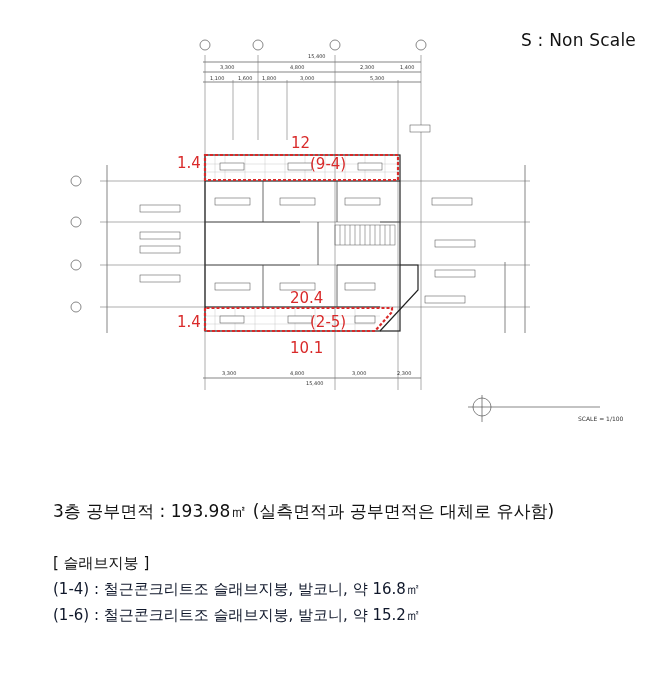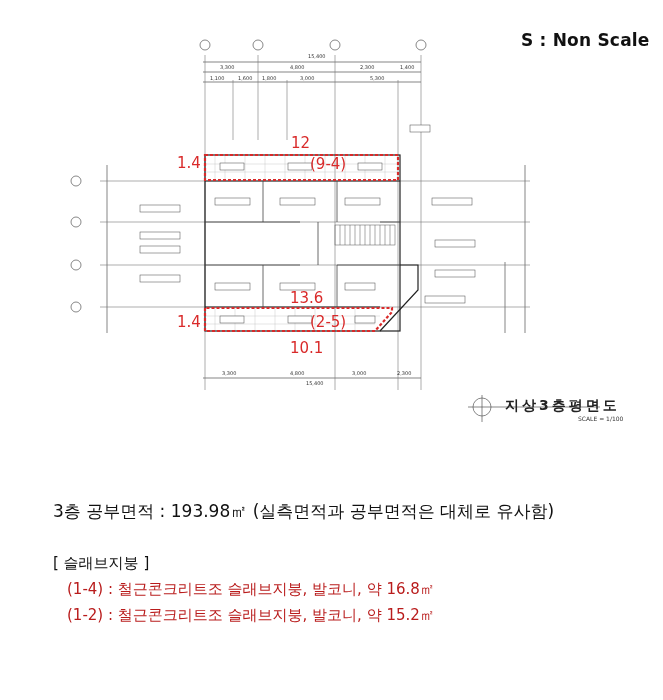--- a/index.html
+++ b/index.html
@@ -1,26 +1,26 @@
 <!DOCTYPE html>
 <html><head>
   <meta charset="utf-8">
   <style>
     html, body { margin: 0; padding: 0; background: #ffffff; }
     body { width: 663px; height: 700px; position: relative; overflow: hidden;
            font-family: "DejaVu Sans", "Liberation Sans", sans-serif; color: #111; }
-    .scale-note { position: absolute; left: 521px; top: 30px; font-size: 17px; color: #111; letter-spacing: 0.2px; font-weight: bold; }
+    .scale-note { position: absolute; left: 521px; top: 30px; font-size: 17px; color: #111; letter-spacing: 0.2px; }
     .plan { position: absolute; left: 0; top: 0; width: 663px; height: 440px; }
     .plan svg { position: absolute; left: 0; top: 0; }
     .red-lbl { position: absolute; color: #d92a2a; font-size: 15px; font-family: "DejaVu Sans", sans-serif; }
     .plan-title { position: absolute; left: 505px; top: 397px; font-size: 14px; font-weight: bold; letter-spacing: 3px; color: #222; }
     .plan-scale { position: absolute; left: 578px; top: 415px; font-size: 6px; color: #333; }
     .summary { position: absolute; left: 53px; top: 500px; font-size: 17px; color: #111; }
     .section-head { position: absolute; left: 53px; top: 554px; font-size: 15px; color: #111; }
-    .item { position: absolute; left: 53px; font-size: 15px; color: #b91c1c; margin-left: 14px; }
+    .item { position: absolute; left: 53px; font-size: 15px; color: #0f172a; }
     .tiny { font-size: 5px; fill: #333; font-family: "DejaVu Sans", sans-serif; }
   </style>
 </head>
 <body>
 
 <div class="scale-note">S : Non Scale</div>
 
 <div class="plan">
   <svg width="663" height="440" viewBox="0 0 663 440">
 
@@ -169,25 +169,24 @@
         <text class="tiny" x="290" y="375">4,800</text>
       <text class="tiny" x="352" y="375">3,000</text>
         <text class="tiny" x="397" y="375">2,300</text>
       <text class="tiny" x="306" y="385">15,400</text>
     </g>
   </svg>
 
   <div class="red-lbl" style="left:291px;top:134px;">12</div>
   <div class="red-lbl" style="left:177px;top:154px;">1.4</div>
   <div class="red-lbl" style="left:310px;top:155px;">(9-4)</div>
-  <div class="red-lbl" style="left:290px;top:289px;">13.6</div>
+  <div class="red-lbl" style="left:290px;top:289px;">20.4</div>
   <div class="red-lbl" style="left:177px;top:313px;">1.4</div>
   <div class="red-lbl" style="left:310px;top:313px;">(2-5)</div>
   <div class="red-lbl" style="left:290px;top:339px;">10.1</div>
 
-  <div class="plan-title">지상3층평면도</div>
   <div class="plan-scale">SCALE = 1/100</div>
 </div>
 
 <div class="summary">3층 공부면적 : 193.98㎡ (실측면적과 공부면적은 대체로 유사함)</div>
 <div class="section-head">[ 슬래브지붕 ]</div>
 <div class="item" style="top:580px;">(1-4) : 철근콘크리트조 슬래브지붕, 발코니, 약 16.8㎡</div>
-<div class="item" style="top:606px;">(1-2) : 철근콘크리트조 슬래브지붕, 발코니, 약 15.2㎡</div>
+<div class="item" style="top:606px;">(1-6) : 철근콘크리트조 슬래브지붕, 발코니, 약 15.2㎡</div>
 
 </body></html>

